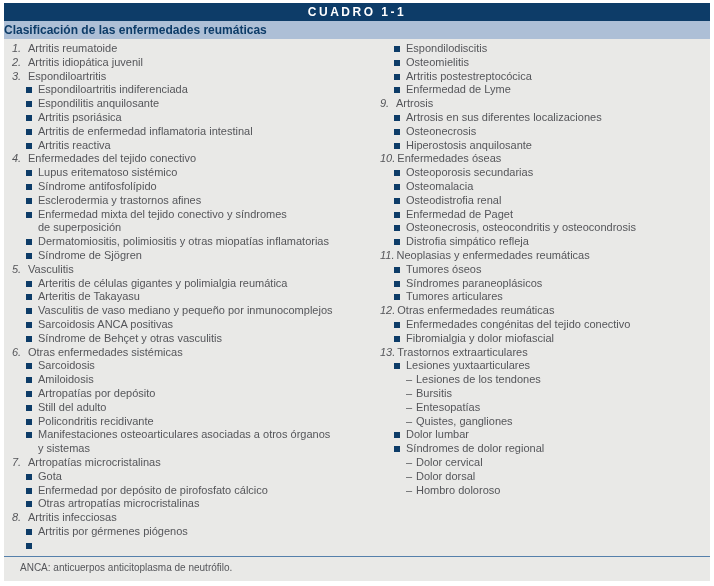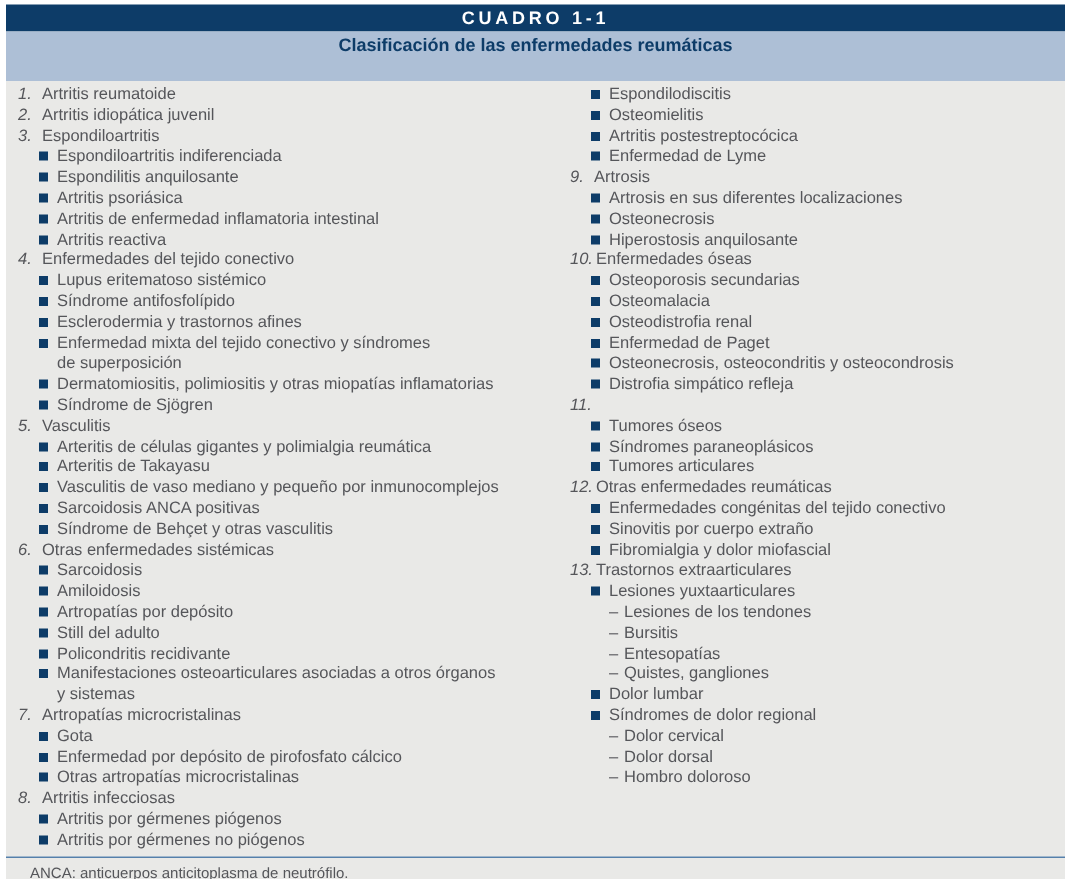--- a/index.html
+++ b/index.html
@@ -21,23 +21,23 @@
     height: 18px;
     line-height: 18px;
     text-align: center;
     font-weight: bold;
     font-size: 12px;
     letter-spacing: 2.5px;
   }
   .subtitle-bar {
     background: var(--subtitle-bg, #adbfd6);
     color: var(--navy, #0d3c68);
-    height: 33px;
+    height: 18px;
     line-height: 18px;
-    text-align: center;
+    text-align: left;
     font-weight: bold;
     font-size: 12px;
   }
   .table-body {
     background: var(--body-bg, #e9e9e7);
     display: flex;
     align-items: flex-start;
     height: 517px;
     box-sizing: border-box;
     padding: 3px 2px 0 4px;
@@ -226,21 +226,20 @@
         <div class="row numbered">
           <span class="marker">8.</span>
           <span class="label">Artritis infecciosas</span>
         </div>
         <div class="row bullet">
           <span class="marker"></span>
           <span class="label">Artritis por gérmenes piógenos</span>
         </div>
         <div class="row bullet">
           <span class="marker"></span>
-          <span class="label">Artritis por gérmenes no piógenos</span>
         </div>
       </div>
     <div class="col col-right">
         <div class="row bullet">
           <span class="marker"></span>
           <span class="label">Espondilodiscitis</span>
         </div>
         <div class="row bullet">
           <span class="marker"></span>
           <span class="label">Osteomielitis</span>
@@ -292,44 +291,41 @@
         <div class="row bullet">
           <span class="marker"></span>
           <span class="label">Osteonecrosis, osteocondritis y osteocondrosis</span>
         </div>
         <div class="row bullet">
           <span class="marker"></span>
           <span class="label">Distrofia simpático refleja</span>
         </div>
         <div class="row numbered">
           <span class="marker">11.</span>
+          <span class="label">Neoplasias y enfermedades reumáticas</span>
         </div>
         <div class="row bullet">
           <span class="marker"></span>
           <span class="label">Tumores óseos</span>
         </div>
         <div class="row bullet">
           <span class="marker"></span>
           <span class="label">Síndromes paraneoplásicos</span>
         </div>
         <div class="row bullet">
           <span class="marker"></span>
           <span class="label">Tumores articulares</span>
         </div>
         <div class="row numbered">
           <span class="marker">12.</span>
           <span class="label">Otras enfermedades reumáticas</span>
         </div>
         <div class="row bullet">
           <span class="marker"></span>
           <span class="label">Enfermedades congénitas del tejido conectivo</span>
-        </div>
-        <div class="row bullet">
-          <span class="marker"></span>
-          <span class="label">Sinovitis por cuerpo extraño</span>
         </div>
         <div class="row bullet">
           <span class="marker"></span>
           <span class="label">Fibromialgia y dolor miofascial</span>
         </div>
         <div class="row numbered">
           <span class="marker">13.</span>
           <span class="label">Trastornos extraarticulares</span>
         </div>
         <div class="row bullet">

